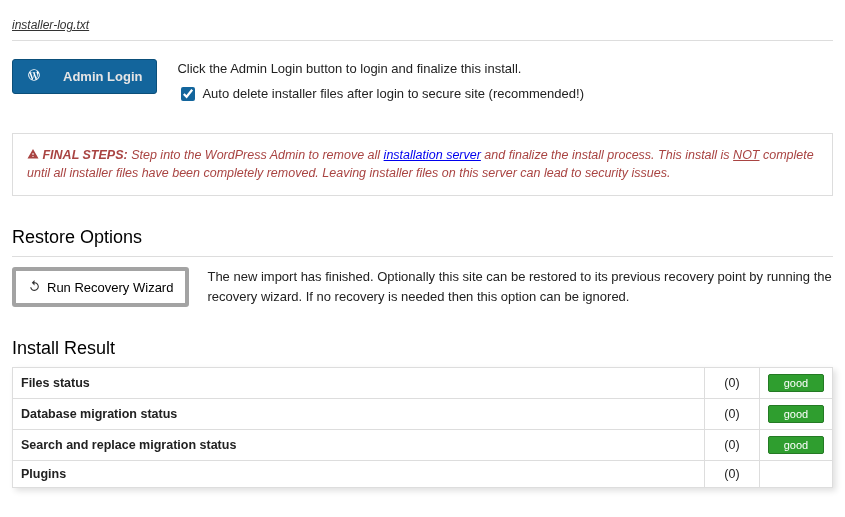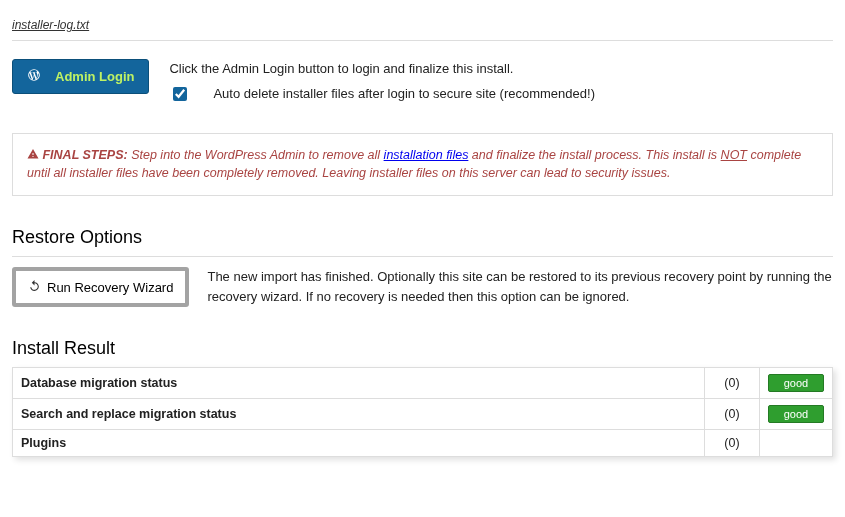--- a/index.html
+++ b/index.html
@@ -34,34 +34,34 @@
     padding-top: 4px;
   }
   .login-row {
     display: flex;
     align-items: flex-start;
     gap: 20px;
     margin-top: 18px;
   }
   .admin-login-btn {
     background: #13659c;
-    color: #bef264;
+    color: #e5e5e5;
     border: 1px solid #0b4f7a;
     border-radius: 3px;
     padding: 8px 14px;
     font-size: 13px;
     font-weight: bold;
     cursor: pointer;
     display: inline-flex;
     align-items: center;
-    gap: 14px;
+    gap: 22px;
   }
   .admin-login-btn svg { width: 14px; height: 14px; fill: #fff; }
   .login-text { font-size: 13px; line-height: 1.6; }
-  .checkbox-row { display: flex; align-items: center; gap: 23px; margin-top: 4px; }
+  .checkbox-row { display: flex; align-items: center; gap: 4px; margin-top: 4px; }
   .checkbox-row input { accent-color: #13659c; width: 14px; height: 14px; }
   .warn-box {
     border: 1px solid #ddd;
     padding: 12px 14px;
     margin-top: 28px;
     color: #a94442;
     font-style: italic;
     font-size: 12.5px;
     line-height: 1.5;
   }
@@ -149,21 +149,21 @@
 </div>
 
 <div class="warn-box">
   <span class="warn-icon">
     <svg viewBox="0 0 24 24">
         <path d="M1 21h22L12 2 1 21zm12-3h-2v-2h2v2zm0-4h-2v-4h2v4z"></path>
       </svg>
   </span>
   <span class="warn-title">FINAL STEPS:</span>
   <span>Step into the WordPress Admin to remove all</span>
-  <a href="#" class="u">installation files</a>
+  <a href="#" class="u">installation server</a>
   <span>and finalize the install process. This install is</span>
   <span class="u">NOT</span>
   <span>complete until all installer files have been completely removed. Leaving installer files on this server can lead to security issues.</span>
 </div>
 
 <div class="section-title">Restore Options</div>
 <div class="restore-row">
   <button class="recovery-btn">
     <span>
       <svg viewBox="0 0 24 24">
@@ -172,20 +172,25 @@
     </span>
     <span>Run Recovery Wizard</span>
   </button>
   <div class="restore-text">The new import has finished. Optionally this site can be restored to its previous recovery point by running the recovery wizard. If no recovery is needed then this option can be ignored.</div>
 </div>
 
 <div class="section-title">Install Result</div>
 <table class="result-table">
   <tbody id="result-body">
       <tr>
+        <td class="label">Files status</td>
+        <td class="count">(0)</td>
+        <td class="badge-cell"><span class="badge">good</span></td>
+      </tr>
+      <tr>
         <td class="label">Database migration status</td>
         <td class="count">(0)</td>
         <td class="badge-cell"><span class="badge">good</span></td>
       </tr>
       <tr>
         <td class="label">Search and replace migration status</td>
         <td class="count">(0)</td>
         <td class="badge-cell"><span class="badge">good</span></td>
       </tr>
       <tr>

